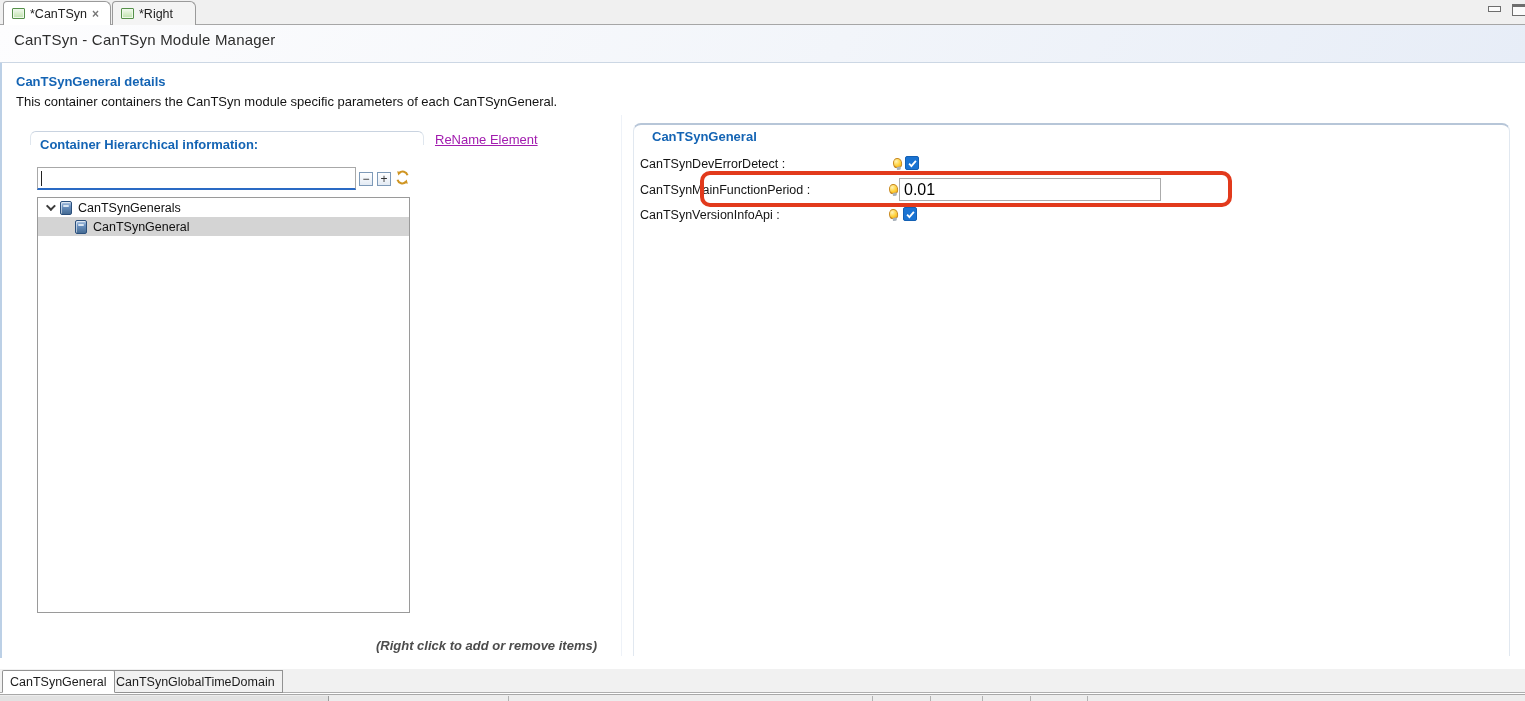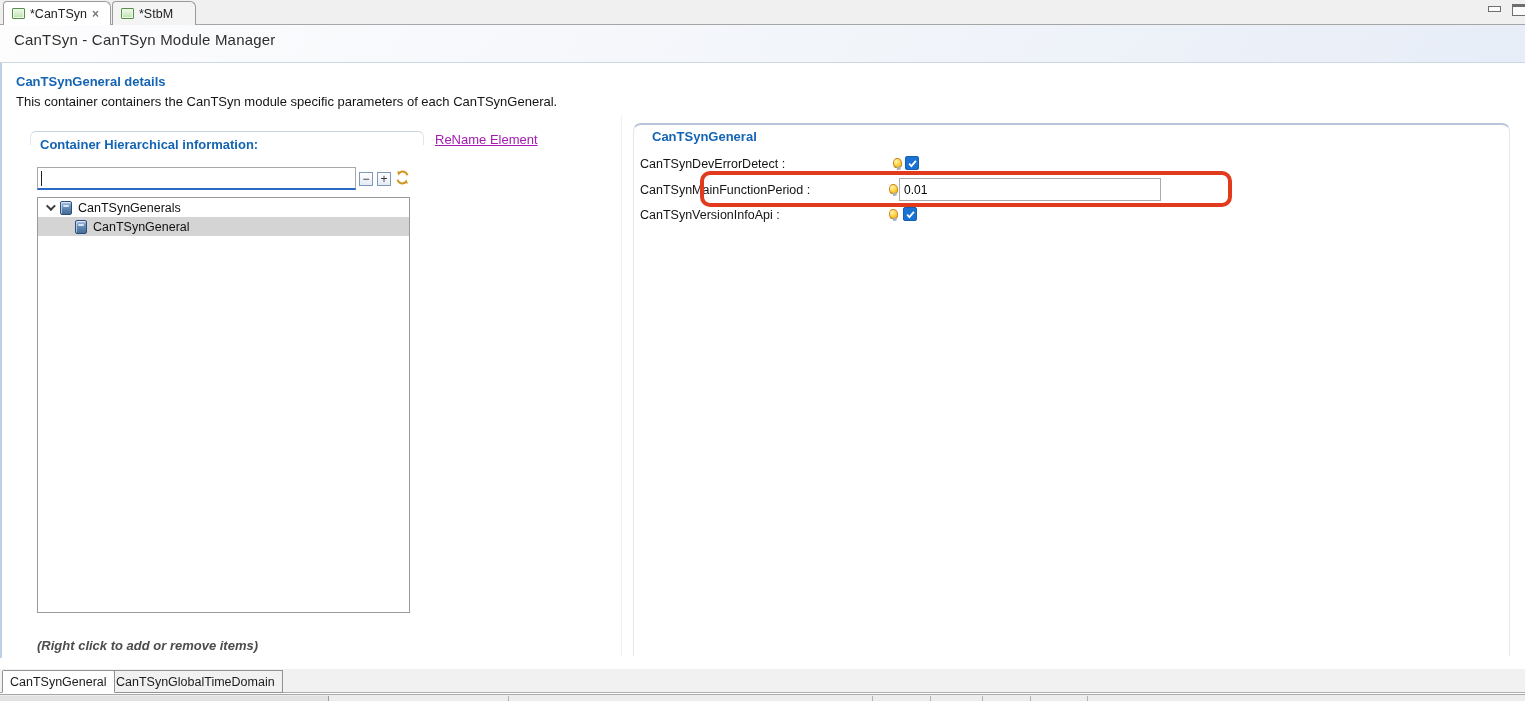--- a/index.html
+++ b/index.html
@@ -103,21 +103,21 @@
     position:relative; display:inline-block; width:12px; height:14px; margin-right:6px;
     border:1px solid #2a4f7c; border-radius:2px;
     background:linear-gradient(180deg,#b9cde5 0%,#6b92c2 35%,#456b93 100%);
     box-shadow:inset 1px 1px 0 rgba(255,255,255,0.55);
   }
   .cube::after {
     content:""; position:absolute; left:2px; top:3px; right:2px; height:2px;
     background:#d9e5f1; border-radius:1px;
   }
   .tree-hint {
-    position:absolute; left:37px; top:638px; width:560px; text-align:left;
+    position:absolute; left:37px; top:638px; width:560px; text-align:right;
     font-size:13px; font-weight:bold; font-style:italic; color:#4c4c4c;
   }
 
   .rename-link {
     position:absolute; left:435px; top:132px; font-size:13px; color:#a21caf;
     text-decoration:underline; cursor:pointer;
   }
 
   .v-divider { position:absolute; left:621px; top:115px; width:1px; height:541px; background:#c4d0e0; border-right:1px solid #eef2f8; }
 
@@ -139,21 +139,21 @@
     content:""; position:absolute; left:2px; bottom:-3px; width:4px; height:3px;
     background:#a9b2ba; border-radius:0 0 1px 1px;
   }
   .cbx {
     position:absolute; width:14px; height:14px; border-radius:2px;
     background:#1a73d2; border:1px solid #1360b4;
     display:flex; align-items:center; justify-content:center; cursor:pointer;
   }
   .param-input {
     position:absolute; left:899px; top:178px; width:262px; height:23px;
-    border:1px solid #ababab; background:#fff; font-size:12px; padding:0 4px;
+    border:1px solid #ababab; background:#fff; font-size:16px; padding:0 4px;
     font-family:"Liberation Sans", sans-serif; outline:none;
   }
   .highlight-box {
     position:absolute; left:700px; top:171px; width:532px; height:36px;
     border:4px solid #e23a1c; border-radius:10px; pointer-events:none; z-index:5;
   }
 
   
   .bottom-tabbar {
     position:absolute; left:0; top:669px; width:1525px; height:24px;
@@ -180,21 +180,21 @@
 <body>
 
 <div class="editor-tabbar">
   <div class="etab etab-1 active">
     <span class="module-icon"></span>
     <span>*CanTSyn</span>
     <span class="tab-close">×</span>
   </div>
   <div class="etab etab-2">
     <span class="module-icon"></span>
-    <span>*StbM</span>
+    <span>*Right</span>
   </div>
   <div class="winbtn-min"></div>
   <div class="winbtn-max"></div>
 </div>
 
 <div class="title-band">
   <div class="page-title">CanTSyn - CanTSyn Module Manager</div>
 </div>
 
 <div class="content"></div>

